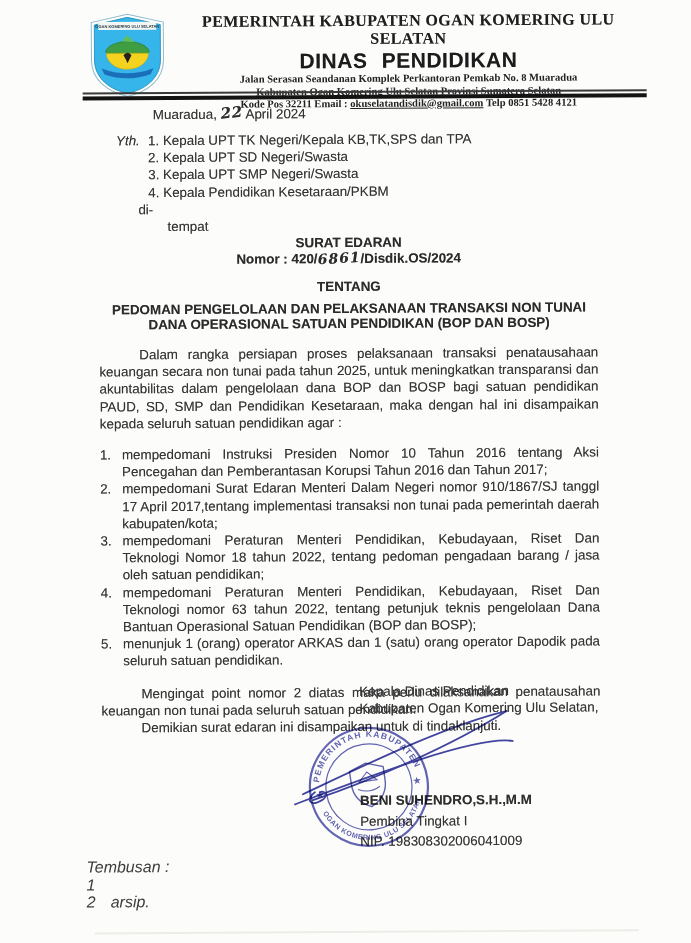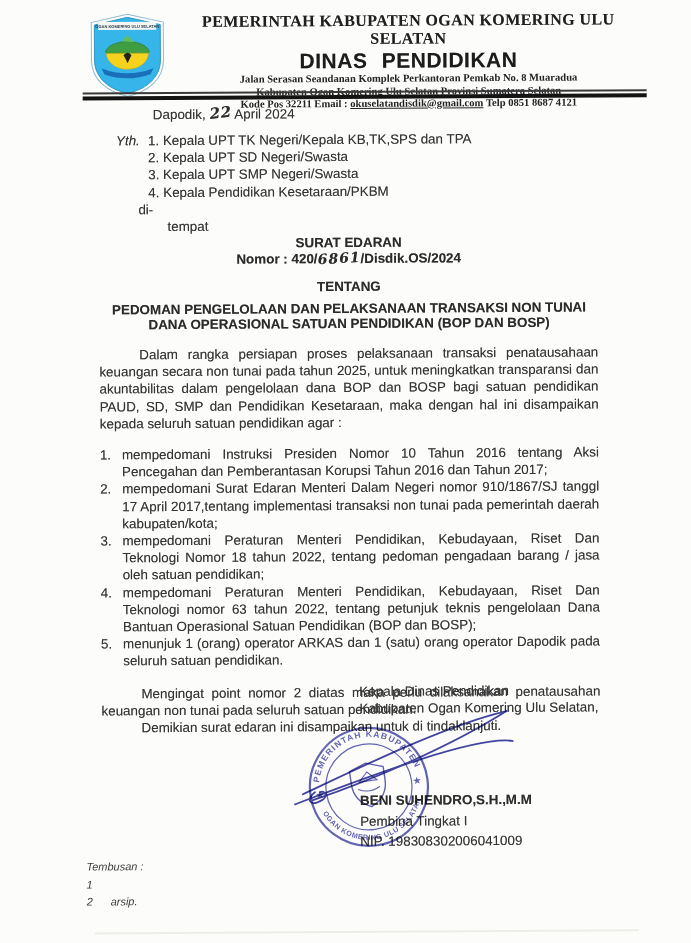--- a/index.html
+++ b/index.html
@@ -55,21 +55,21 @@
 
   
   .sigblock{position:absolute;top:683px;left:358px;font-size:13.4px;line-height:17.2px;color:#343434;}
   .sig-name{font-weight:bold;margin-top:75px;color:#2d2d2d;}
   .sig-rank{margin-top:3px;}
   .sig-nip{margin-top:3px;}
   .stamp-svg{position:absolute;left:292px;top:700px;mix-blend-mode:multiply;opacity:0.82;}
   .strokes-svg{position:absolute;left:283px;top:692px;mix-blend-mode:multiply;opacity:0.9;}
 
   
-  .footer{position:absolute;top:857px;left:84px;font-style:italic;font-size:11px;line-height:17.5px;color:#3c3c3c;}
+  .footer{position:absolute;top:857px;left:84px;font-style:italic;font-size:16px;line-height:17.5px;color:#3c3c3c;}
   .fitem{display:flex;}
   .fitem .num{width:24px;flex:0 0 24px;}
   .scanline{position:absolute;left:92px;right:55px;bottom:10px;height:2px;background:#edece7;}
 </style>
 </head>
 <body>
 
 <div class="page">
   <div class="tilt">
 
@@ -85,30 +85,30 @@
           <path d="M19,40 A21,16 0 0 0 61,40 Z" fill="#f5d21d" stroke="#cfa90c" stroke-width="0.5"></path>
           <path d="M36,42 q4,-5 8,0 q-3,6 -4,8 q-1,-3 -4,-8 Z" fill="#222222"></path>
           <path d="M14,55 q26,10 52,0 l-3,6 q-23,8 -46,0 Z" fill="#1b6fb8"></path>
         </svg>
       </div>
       <div class="lh-text">
         <div class="lh-gov soft">PEMERINTAH KABUPATEN OGAN KOMERING ULU SELATAN</div>
         <div class="lh-agency soft">DINAS  PENDIDIKAN</div>
         <div class="lh-addr">Jalan Serasan Seandanan Komplek Perkantoran Pemkab No. 8 Muaradua</div>
         <div class="lh-addr">Kabupaten Ogan Komering Ulu Selatan Provinsi Sumatera Selatan</div>
-        <div class="lh-addr"><span>Kode Pos 32211 Email : </span><span class="email">okuselatandisdik@gmail.com</span><span> Telp 0851 8687 4121</span></div>
+        <div class="lh-addr"><span>Kode Pos 32211 Email : </span><span class="email">okuselatandisdik@gmail.com</span><span> Telp 0851 5428 4121</span></div>
       </div>
     </div>
     <div class="rules">
       <div class="rule-thin"></div>
       <div class="rule-thick"></div>
     </div>
 
     <div class="dateline soft">
-      <span>Dapodik,</span>
+      <span>Muaradua,</span>
       <span class="hand">22</span>
       <span>April 2024</span>
     </div>
 
     <div class="recipients soft">
       <div class="rec-row">
         <div class="rec-label">Yth.</div>
         <div>
           <div>1. Kepala UPT TK Negeri/Kepala KB,TK,SPS dan TPA</div>
           <div>2. Kepala UPT SD Negeri/Swasta</div>

